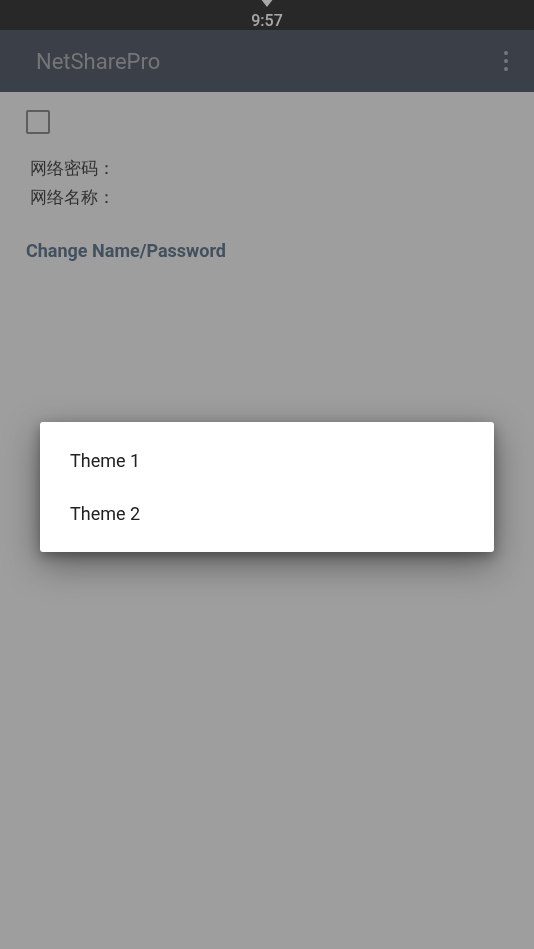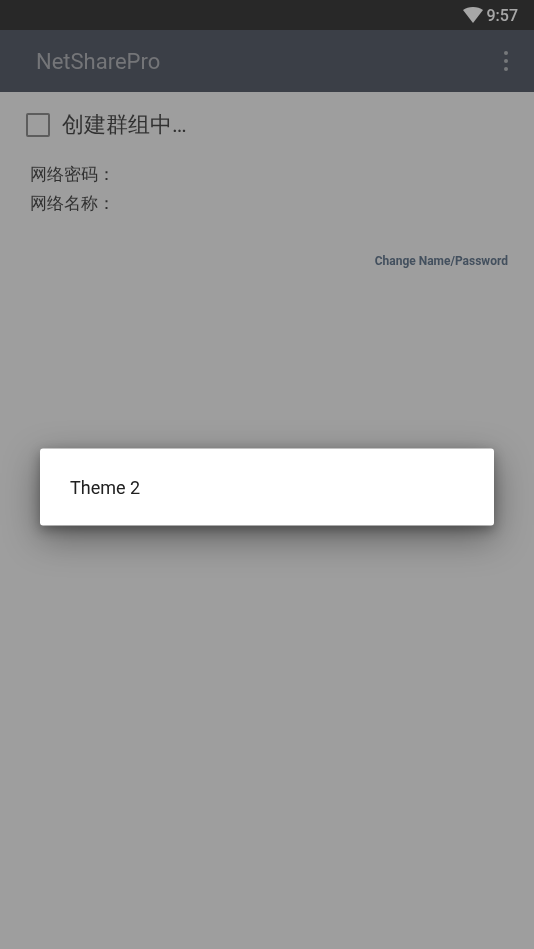--- a/index.html
+++ b/index.html
@@ -14,22 +14,23 @@
       background: #ececec;
       position: relative;
       overflow: hidden;
     }
     .status-bar {
       height: 30px;
       background: #000;
       display: flex;
       justify-content: flex-end;
       align-items: center;
-      padding: 0 16px;
+      padding: 0 8px;
       gap: 4px;
+      flex-direction: column;
     }
     .wifi-icon {
       color: #fff;
       display: flex;
       align-items: center;
     }
     .status-time {
       color: #fff;
       font-size: 16px;
       font-weight: 500;
@@ -91,26 +92,25 @@
       font-size: 22px;
       color: #111;
     }
     .info-row {
       font-size: 17px;
       color: #111;
       line-height: 1.7;
       margin-left: 4px;
     }
     .change-link {
-      margin-top: 36px;
+      margin-top: 28px;
       color: #37506c;
-      font-size: 12px;
+      font-size: 18px;
       font-weight: 700;
       cursor: pointer;
-      text-align: right;
     }
     .scrim {
       position: absolute;
       top: 0;
       left: 0;
       right: 0;
       bottom: 0;
       background: rgba(80, 80, 80, 0.5);
       z-index: 10;
     }
@@ -150,24 +150,24 @@
   <div class="overflow-menu">
     <div class="overflow-dot"></div>
     <div class="overflow-dot"></div>
     <div class="overflow-dot"></div>
   </div>
 </div>
 
 <div class="content">
   <div class="checkbox-row">
     <div class="checkbox"></div>
-    <div class="checkbox-label">创建群组中…</div>
   </div>
   <div class="info-row">网络密码：</div>
   <div class="info-row">网络名称：</div>
   <div class="change-link">Change Name/Password</div>
 </div>
 
 <div class="scrim"></div>
 
 <div class="dialog">
+  <div class="dialog-item">Theme 1</div>
   <div class="dialog-item">Theme 2</div>
 </div>
 
 </body></html>

